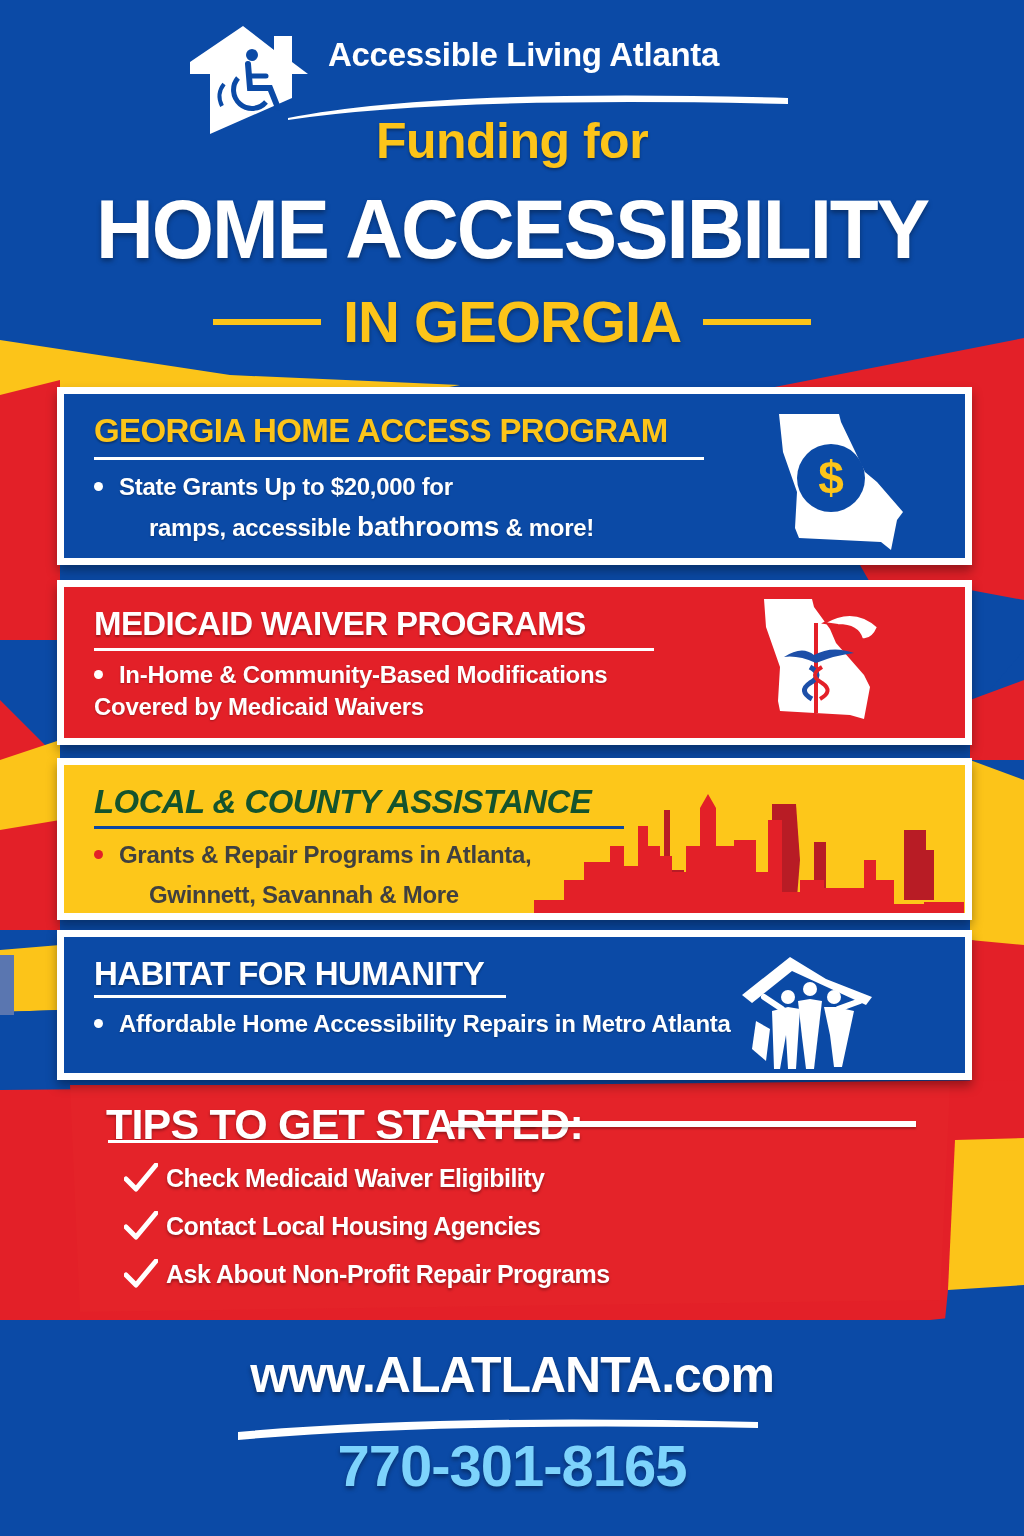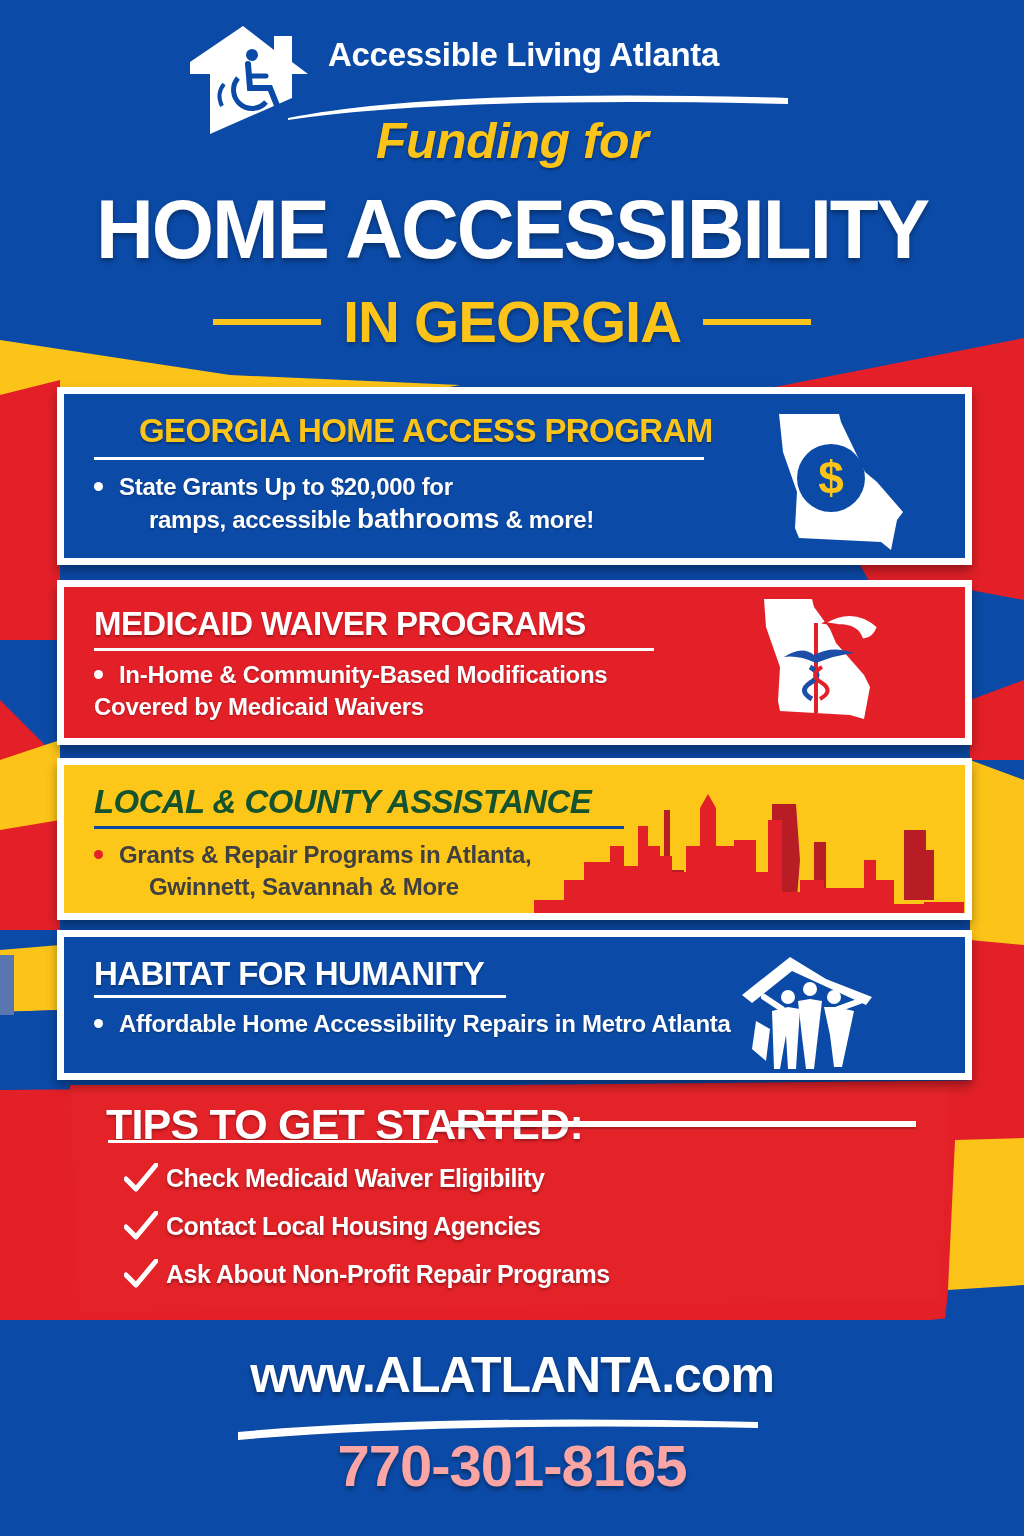--- a/index.html
+++ b/index.html
@@ -7,38 +7,38 @@
   .poster { position:relative; width:1024px; height:1536px; overflow:hidden; background:#0b4aa6; }
   .bg { position:absolute; inset:0; }
   .bg svg { width:100%; height:100%; display:block; }
 
   .header { position:absolute; left:0; top:0; width:1024px; height:380px; text-align:center; }
   .logo { position:absolute; left:188px; top:22px; width:620px; height:112px; }
   .logo-house { position:absolute; left:0; top:0; width:140px; height:112px; }
   .logo-name { position:absolute; left:140px; top:14px; color:#fff; font-size:33px; font-weight:700; letter-spacing:-0.3px; white-space:nowrap; }
   .logo-swoosh { position:absolute; left:100px; top:58px; width:500px; height:40px; }
 
-  .funding { position:absolute; left:0; width:1024px; top:112px; color:#fcc419; font-size:50px; font-weight:700; text-shadow:0 2px 3px rgba(0,0,0,.35); letter-spacing:-0.5px;font-style:italic; }
+  .funding { position:absolute; left:0; width:1024px; top:112px; color:#fcc419; font-size:50px; font-weight:700; text-shadow:0 2px 3px rgba(0,0,0,.35); letter-spacing:-0.5px; }
   .main-title { position:absolute; left:0; width:1024px; top:184px; color:#fff; font-size:80px; font-weight:700; letter-spacing:-2px; text-shadow:0 3px 5px rgba(0,0,0,.35); transform:scaleY(1.05); }
   .subtitle-row { position:absolute; left:0; width:1024px; top:288px; display:flex; justify-content:center; align-items:center; gap:22px; }
   .subtitle-row .dash { width:108px; height:6px; background:#fcc419; }
   .subtitle { color:#fcc419; font-size:58px; font-weight:700; text-shadow:0 2px 4px rgba(0,0,0,.35); letter-spacing:-1px; }
 
   .card { position:absolute; background:#fff; box-shadow:0 6px 10px rgba(0,0,0,.35); padding:7px; box-sizing:border-box; }
   .card-inner { position:relative; width:100%; height:100%; box-sizing:border-box; overflow:hidden; }
   .card-title { position:absolute; left:30px; top:18px; font-size:33px; font-weight:700; white-space:nowrap; letter-spacing:-0.6px; text-shadow:0 2px 2px rgba(0,0,0,.3); }
   .card-rule { position:absolute; left:30px; height:3px; }
   .card-body { position:absolute; left:30px; font-size:24px; font-weight:700; line-height:32px; letter-spacing:-0.3px; text-shadow:0 1px 2px rgba(0,0,0,.3); }
   .bullet { display:inline-block; width:9px; height:9px; border-radius:50%; margin-right:16px; vertical-align:middle; position:relative; top:-2px; }
-  .indent { display:block; padding-left:55px; }
+  .indent { display:block; padding-left:55px;margin-top:8px; }
   .card-icon { position:absolute; }
 
   .c1 { left:57px; top:387px; width:915px; height:178px; }
   .c1 .card-inner { background:#0b4aa6; }
-  .c1 .card-title { color:#fcc419;margin-left:45px; }
+  .c1 .card-title { color:#fcc419; }
   .c1 .card-rule { top:63px; width:610px; background:#fff; }
   .c1 .card-body { top:77px; color:#fff; }
   .c1 .bullet { background:#fff; }
   .c1 .card-icon { left:705px; top:18px; width:150px; height:140px; }
 
   .c2 { left:57px; top:580px; width:915px; height:165px; }
   .c2 .card-inner { background:#e32028; }
   .c2 .card-title { color:#fff; }
   .c2 .card-rule { top:61px; width:560px; background:#fff; }
   .c2 .card-body { top:72px; color:#fff; }
@@ -65,21 +65,21 @@
   .tips-title { position:absolute; left:16px; top:6px; color:#fff; font-size:43px; font-weight:700; letter-spacing:-0.8px; text-shadow:0 2px 3px rgba(0,0,0,.35); white-space:nowrap; }
   .tips-underline { position:absolute; left:18px; top:46px; width:330px; height:3px; background:#fff; }
   .tips-rule { position:absolute; left:360px; top:27px; width:466px; height:6px; background:#fff; box-shadow:0 2px 2px rgba(0,0,0,.25); }
   .tips-list { position:absolute; left:34px; top:60px; margin:0; padding:0; list-style:none; }
   .tips-list li { height:48px; display:flex; align-items:center; color:#fff; font-size:25px; font-weight:700; letter-spacing:-0.5px; text-shadow:0 2px 3px rgba(0,0,0,.35); }
   .check { width:34px; height:30px; margin-right:8px; flex:none; }
 
   .footer { position:absolute; left:0; top:1340px; width:1024px; height:196px; text-align:center; }
   .website { position:absolute; left:0; width:1024px; top:6px; color:#fff; font-size:50px; font-weight:700; letter-spacing:-1px; text-shadow:0 3px 4px rgba(0,0,0,.35); }
   .footer-swoosh { position:absolute; left:238px; top:72px; width:520px; height:28px; }
-  .phone { position:absolute; left:0; width:1024px; top:92px; color:#fca5a5; font-size:58px; font-weight:700; letter-spacing:-1px; text-shadow:0 3px 4px rgba(0,0,0,.35); }
+  .phone { position:absolute; left:0; width:1024px; top:92px; color:#7dd3fc; font-size:58px; font-weight:700; letter-spacing:-1px; text-shadow:0 3px 4px rgba(0,0,0,.35); }
 </style>
 </head>
 <body>
 
 <div class="poster">
 
   <div class="bg">
     <svg viewBox="0 0 1024 1536" preserveAspectRatio="none">
       <rect x="0" y="0" width="1024" height="1536" fill="#0b4aa6"></rect>
 

